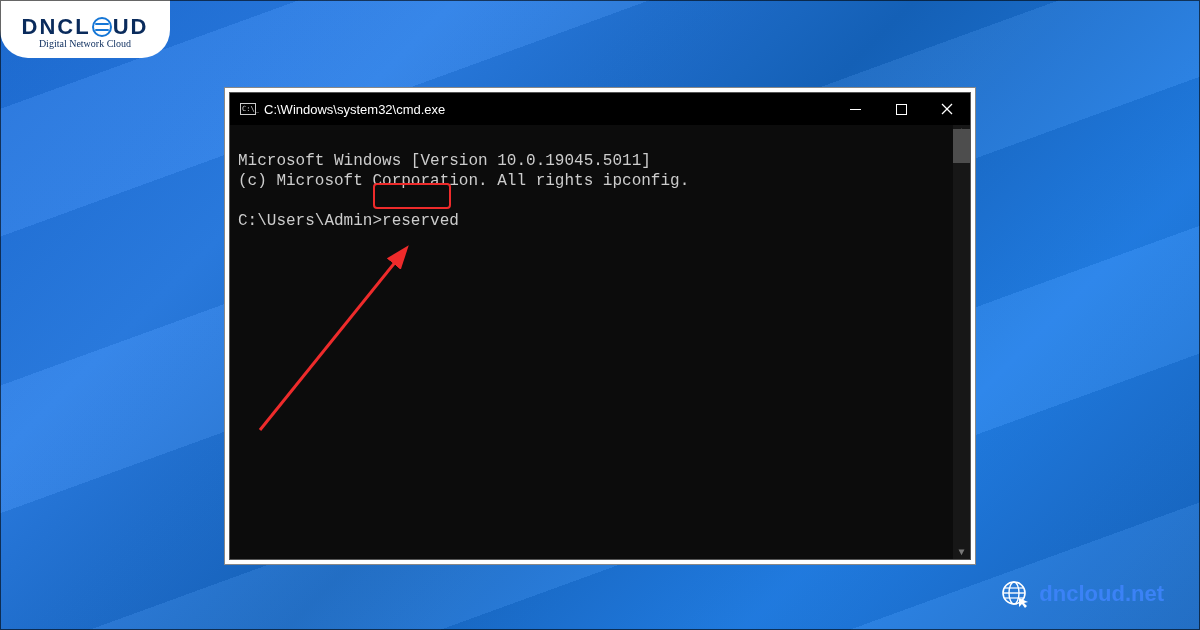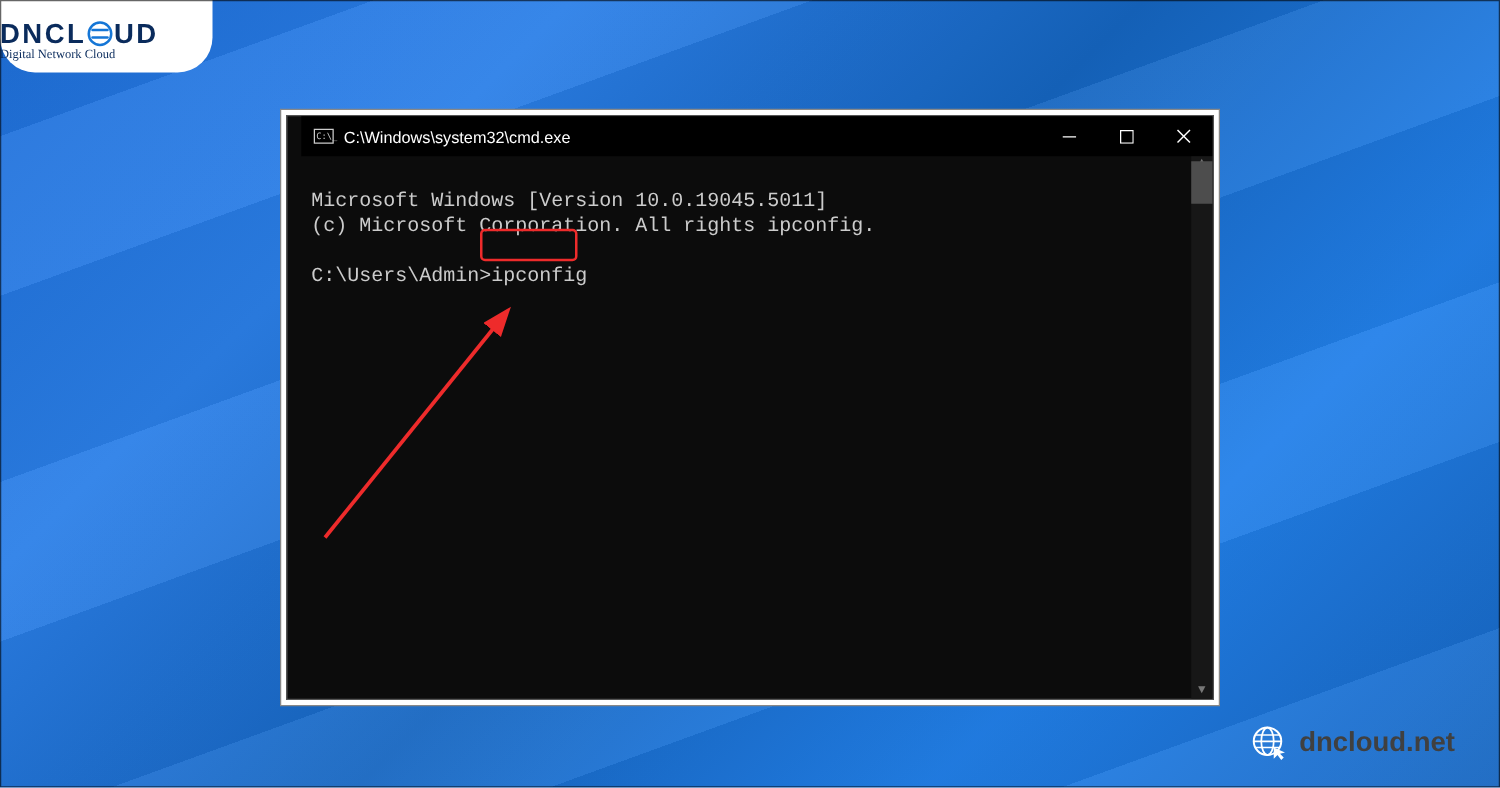--- a/index.html
+++ b/index.html
@@ -27,21 +27,21 @@
     .logo-card {
       position: absolute;
       top: 0;
       left: 0;
       width: 170px;
       height: 58px;
       background: #fff;
       border-radius: 0 0 28px 28px;
       display: flex;
       flex-direction: column;
-      align-items: flex-start;
+      align-items: center;
       justify-content: center;
       padding-top: 4px;
     }
     .logo-text {
       font-family: "Arial Black", Arial, sans-serif;
       font-weight: 900;
       font-size: 22px;
       letter-spacing: 2px;
       color: #0a2b5c;
       display: flex;
@@ -94,21 +94,20 @@
       position: absolute;
       left: 229px;
       top: 92px;
       width: 742px;
       height: 468px;
       background: #0c0c0c;
       border: 1px solid #555;
       box-shadow: 0 0 0 4px #fff, 0 0 0 5px #888;
       display: flex;
       flex-direction: column;
-      padding-left: 11px;
     }
     .titlebar {
       height: 32px;
       background: #000;
       display: flex;
       align-items: center;
       color: #fff;
       font-size: 13px;
       font-family: "Segoe UI", Arial, sans-serif;
     }
@@ -204,21 +203,21 @@
       height: 200px;
       pointer-events: none;
     }
     
     .brand-footer {
       position: absolute;
       right: 36px;
       bottom: 22px;
       display: flex;
       align-items: center;
-      color: #404040;
+      color: #3b82f6;
       font-weight: 700;
       font-size: 22px;
       gap: 10px;
     }
     .globe-icon {
       width: 28px;
       height: 28px;
       position: relative;
     }
   </style>
@@ -255,21 +254,21 @@
       <svg width="12" height="12" viewBox="0 0 12 12">
           <line x1="1" y1="1" x2="11" y2="11" stroke-width="1.2"></line>
           <line x1="11" y1="1" x2="1" y2="11" stroke-width="1.2"></line>
         </svg>
     </div>
   </div>
   <div class="terminal-body">
 <span>Microsoft Windows [Version 10.0.19045.5011]</span>
 <span>(c) Microsoft Corporation. All rights ipconfig.</span>
 <span></span>
-<span class="prompt-line"><span>C:\Users\Admin&gt;</span><span class="command-typed">ipconfig</span></span>
+<span class="prompt-line"><span>C:\Users\Admin&gt;</span><span class="command-typed">reserved</span></span>
     <div class="highlight-box"></div>
     <div class="scrollbar-track">
       <div class="scrollbar-arrow-up">▲</div>
       <div class="scrollbar-thumb"></div>
       <div class="scrollbar-arrow-down">▼</div>
     </div>
   </div>
 </div>
 
 <svg class="annotation-arrow" viewBox="0 0 200 200">

